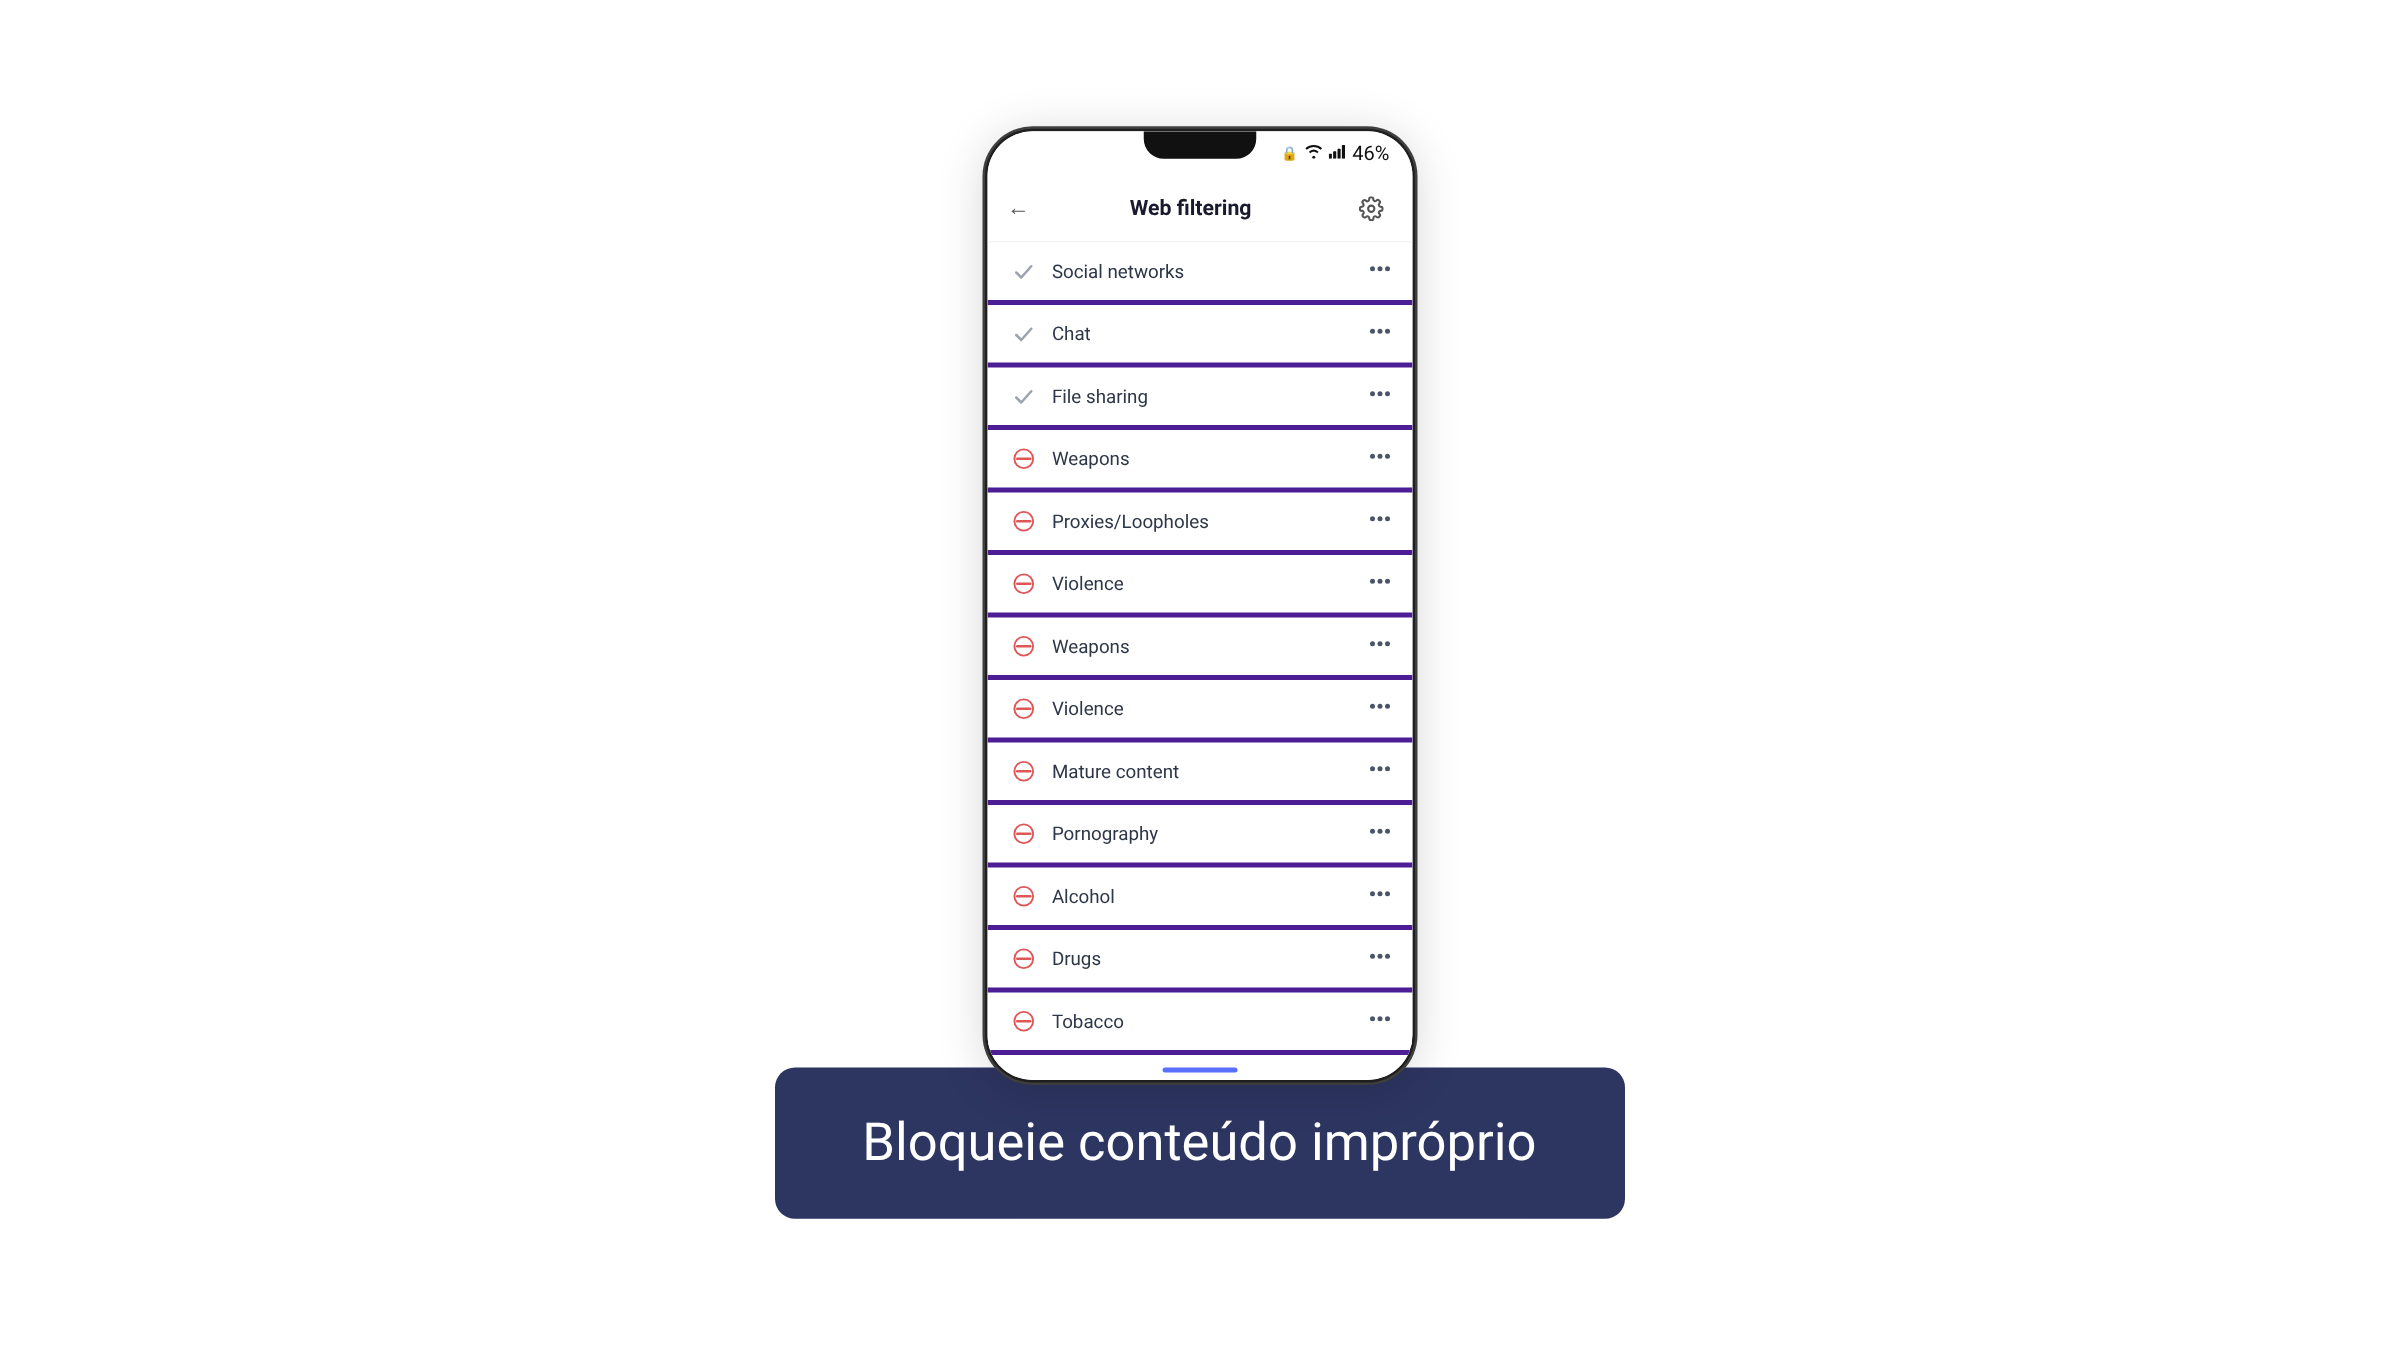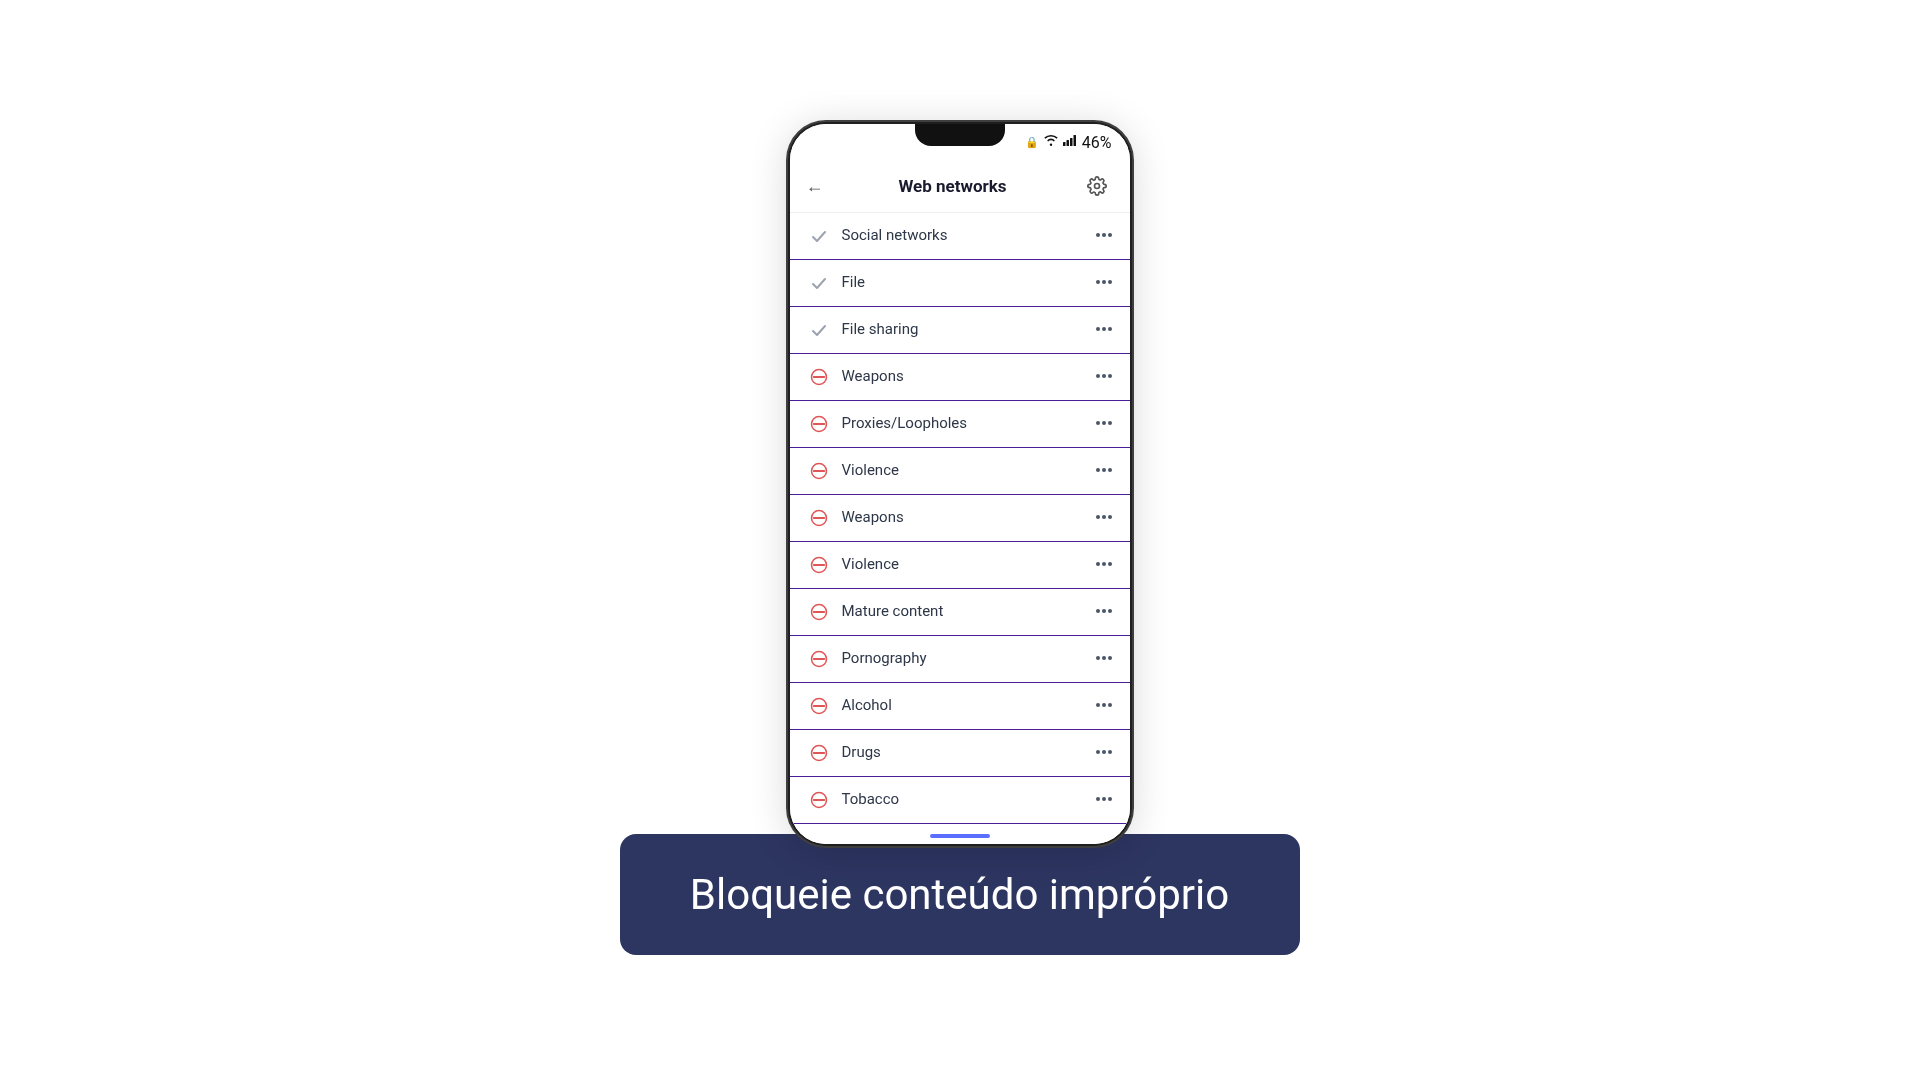--- a/index.html
+++ b/index.html
@@ -119,22 +119,23 @@
     }
 
     
     .filter-list {
       background: #ffffff;
       padding: 0;
     }
 
     .filter-item {
       display: flex;
+      align-items: center;
       padding: 13px 16px;
-      border-bottom: 1px solid #4c1d95;
+      border-bottom: 4px solid #4c1d95;
     }
 
     .filter-icon {
       width: 26px;
       display: flex;
       align-items: center;
       justify-content: center;
       flex-shrink: 0;
     }
 
@@ -221,21 +222,21 @@
           </svg>
         </span>
         <span class="battery-icon">46%</span>
       </div>
     </div>
 
     <div class="app-header">
       <div class="back-btn">
         <span class="back-arrow">←</span>
       </div>
-      <span class="header-title">Web networks</span>
+      <span class="header-title">Web filtering</span>
       <div class="gear-btn">
         <svg width="20" height="20" viewBox="0 0 24 24" fill="none" stroke="#555" stroke-width="2">
           <circle cx="12" cy="12" r="3"></circle>
           <path d="M19.4 15a1.65 1.65 0 0 0 .33 1.82l.06.06a2 2 0 0 1-2.83 2.83l-.06-.06a1.65 1.65 0 0 0-1.82-.33 1.65 1.65 0 0 0-1 1.51V21a2 2 0 0 1-4 0v-.09A1.65 1.65 0 0 0 9 19.4a1.65 1.65 0 0 0-1.82.33l-.06.06a2 2 0 0 1-2.83-2.83l.06-.06A1.65 1.65 0 0 0 4.68 15a1.65 1.65 0 0 0-1.51-1H3a2 2 0 0 1 0-4h.09A1.65 1.65 0 0 0 4.6 9a1.65 1.65 0 0 0-.33-1.82l-.06-.06a2 2 0 0 1 2.83-2.83l.06.06A1.65 1.65 0 0 0 9 4.68a1.65 1.65 0 0 0 1-1.51V3a2 2 0 0 1 4 0v.09a1.65 1.65 0 0 0 1 1.51 1.65 1.65 0 0 0 1.82-.33l.06-.06a2 2 0 0 1 2.83 2.83l-.06.06A1.65 1.65 0 0 0 19.4 9a1.65 1.65 0 0 0 1.51 1H21a2 2 0 0 1 0 4h-.09a1.65 1.65 0 0 0-1.51 1z"></path>
         </svg>
       </div>
     </div>
 
     <div class="filter-list" id="filter-list">
     <div class="filter-item">
@@ -250,21 +251,21 @@
       <circle cx="10" cy="7" r="2" fill="#4a5568"></circle>
       <circle cx="16" cy="7" r="2" fill="#4a5568"></circle>
     </svg></span>
         </div>
         <div class="filter-item">
           <div class="filter-icon">
             <svg width="16" height="16" viewBox="0 0 16 16">
         <polyline points="2,9 6,13 14,4" fill="none" stroke="#9ca3af" stroke-width="2" stroke-linecap="round" stroke-linejoin="round"></polyline>
       </svg>
           </div>
-          <span class="filter-label">File</span>
+          <span class="filter-label">Chat</span>
           <span class="more-dots"><svg width="20" height="14" viewBox="0 0 20 14">
       <circle cx="4" cy="7" r="2" fill="#4a5568"></circle>
       <circle cx="10" cy="7" r="2" fill="#4a5568"></circle>
       <circle cx="16" cy="7" r="2" fill="#4a5568"></circle>
     </svg></span>
         </div>
         <div class="filter-item">
           <div class="filter-icon">
             <svg width="16" height="16" viewBox="0 0 16 16">
         <polyline points="2,9 6,13 14,4" fill="none" stroke="#9ca3af" stroke-width="2" stroke-linecap="round" stroke-linejoin="round"></polyline>

